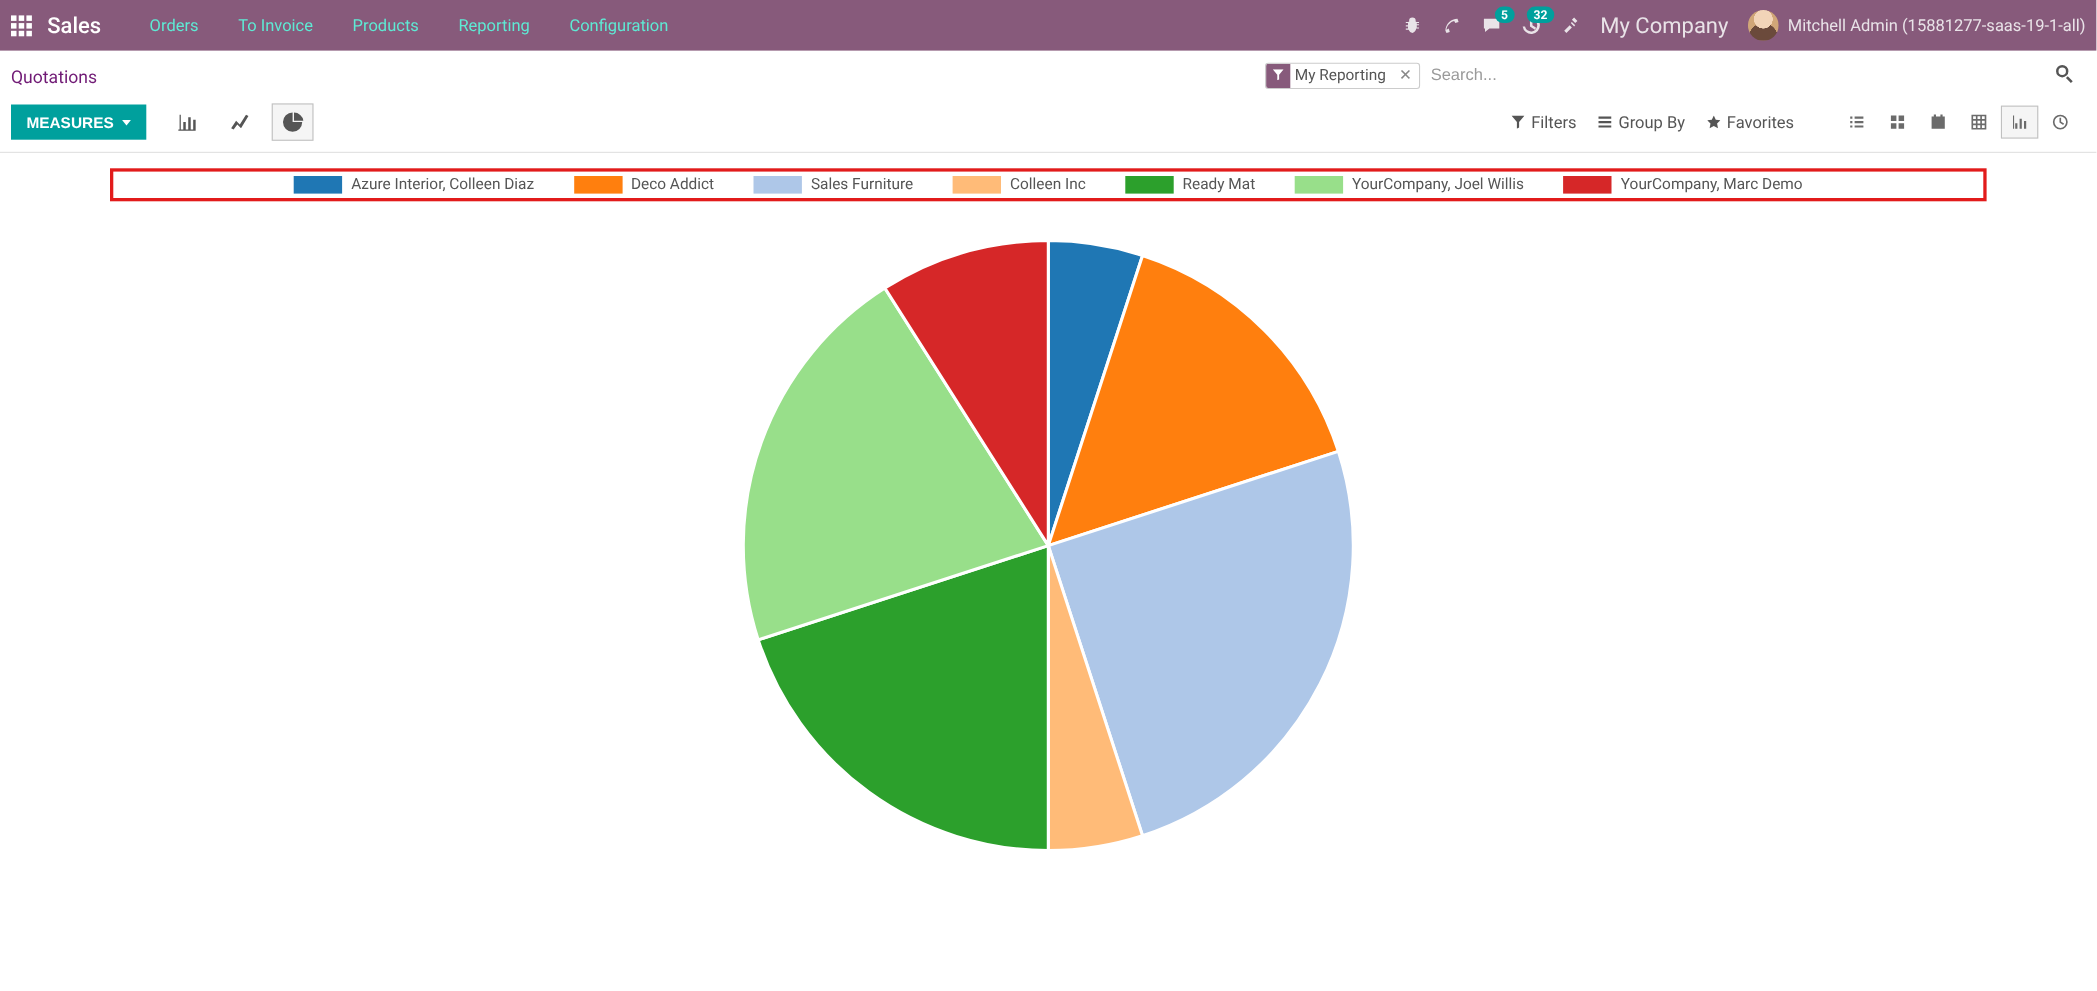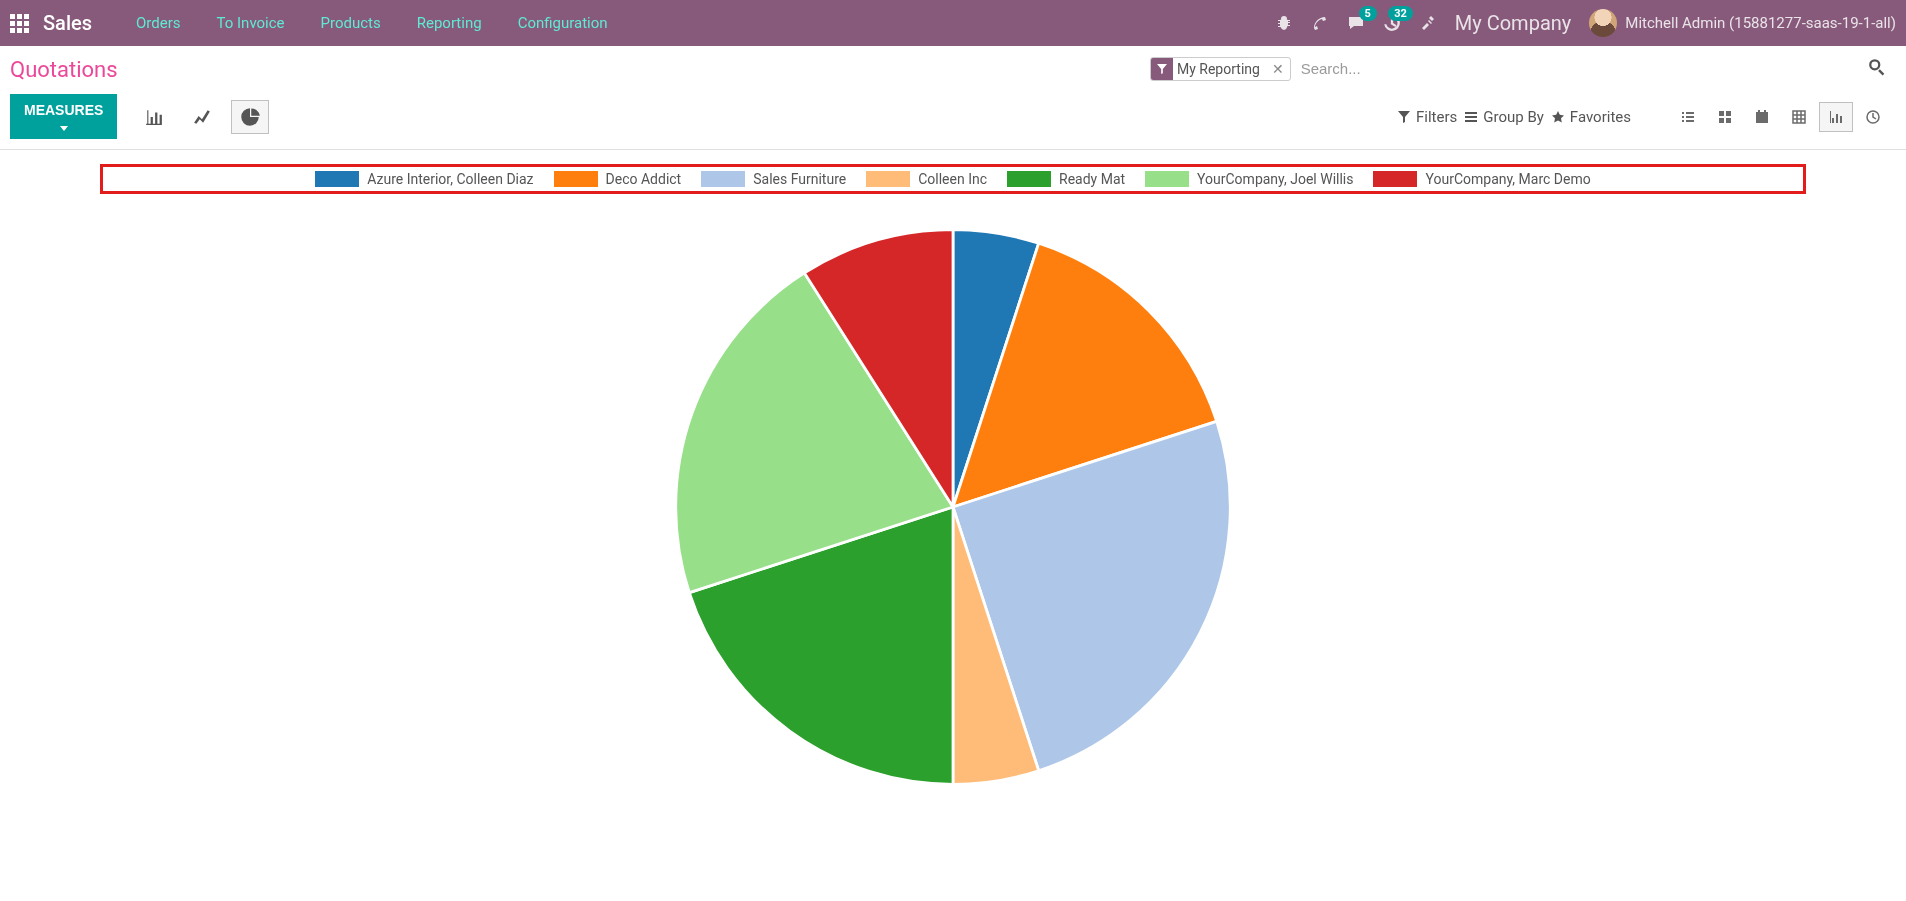--- a/index.html
+++ b/index.html
@@ -16,51 +16,51 @@
   .navbar .right { display:flex; align-items:center; gap:18px; }
   .navbar .icon { width:18px; height:18px; display:inline-flex; align-items:center; justify-content:center; position:relative; }
   .navbar .icon svg, .navbar .icon path { fill:#e9e3e8; }
   .badge { position:absolute; top:-8px; right:-12px; background:#00a09d; color:#fff; font-size:11px; padding:1px 6px; border-radius:8px; font-weight:bold; }
   .navbar .company { font-size:20px; color:#e9e3e8; }
   .navbar .user { display:flex; align-items:center; gap:8px; font-size:15px; color:#e9e3e8; }
   .avatar { width:28px; height:28px; border-radius:50%; background:#d0a678; display:inline-block; background-image: radial-gradient(circle at 50% 30%, #f2d4b8 35%, transparent 36%), radial-gradient(circle at 50% 90%, #6b4a3b 45%, transparent 46%); }
 
   
   .control-row { display:flex; align-items:center; padding:8px 16px 0 10px; }
-  .page-title { font-size:22px; color:#ec4899; font-weight:400; }
+  .page-title { font-size:16px; color:#701a75; font-weight:400; }
   .control-row .spacer { flex:1; }
   .searchbox { display:flex; align-items:center; min-width:740px; border-bottom:1px solid transparent; }
   .filter-chip { display:flex; align-items:center; border:1px solid #ccc; border-radius:3px; overflow:hidden; margin-right:6px; }
   .filter-chip .chip-icon { background:#875a7b; color:#fff; padding:3px 6px; }
   .filter-chip .chip-label { padding:2px 6px 2px 4px; font-size:14px; color:#555; }
   .filter-chip .chip-remove { padding:0 6px; color:#888; cursor:pointer; }
   .search-input { flex:1; border:none; outline:none; font-size:15px; padding:4px 4px; color:#555; }
   .search-input::placeholder { color:#9a9a9a; }
   .search-btn { background:none; border:none; padding:4px; cursor:pointer; }
   .search-btn svg { fill:#555; }
 
   
   .toolbar { display:flex; align-items:center; padding:10px 16px 10px 10px; border-bottom:1px solid #e0e0e0; }
-  .measures-btn { background:#00a09d; color:#fff; border:none; padding:8px 14px; font-size:14px; font-weight:600; display:flex; align-items:center; gap:8px; cursor:pointer;flex-direction:column; }
+  .measures-btn { background:#00a09d; color:#fff; border:none; padding:8px 14px; font-size:14px; font-weight:600; display:flex; align-items:center; gap:8px; cursor:pointer; }
   .measures-btn .caret { width:0; height:0; border-left:4px solid transparent; border-right:4px solid transparent; border-top:5px solid #fff; }
   .chart-type-group { display:flex; margin-left:18px; gap:10px; }
   .chart-type-btn { width:38px; height:34px; border:1px solid transparent; background:none; display:flex; align-items:center; justify-content:center; cursor:pointer; }
   .chart-type-btn.active { border:1px solid #c0c0c0; background:#f5f5f5; }
   .chart-type-btn svg { fill:#555; }
   .toolbar .spacer { flex:1; }
-  .tool-links { display:flex; gap:8px; align-items:center; }
+  .tool-links { display:flex; gap:20px; align-items:center; }
   .tool-links .tool { display:flex; align-items:center; gap:6px; color:#555; font-size:15px; cursor:pointer; }
   .view-switch { display:flex; gap:3px; margin-left:40px; }
   .view-switch .vs-btn { width:34px; height:30px; border:1px solid transparent; background:none; display:flex; align-items:center; justify-content:center; cursor:pointer; }
   .view-switch .vs-btn.active { border:1px solid #c0c0c0; background:#f5f5f5; }
   .view-switch svg { fill:#6b6b6b; }
 
   
   .chart-wrap { padding:14px 100px; }
-  .legend-box { border:3px solid #e21b1b; padding:4px 8px; display:flex; flex-wrap:wrap; gap:20px; align-items:center; justify-content:center; }
+  .legend-box { border:3px solid #e21b1b; padding:4px 8px; display:flex; flex-wrap:wrap; gap:36px; align-items:center; justify-content:center; }
   .legend-item { display:flex; align-items:center; gap:8px; font-size:14px; color:#555; }
   .legend-swatch { width:44px; height:16px; }
   .pie-holder { display:flex; justify-content:center; padding-top:8px; }
   svg.pie { width:610px; height:610px; }
   svg.pie path { stroke:#fff; stroke-width:1; }
 </style>
 </head>
 <body>
 
 <div class="navbar">

